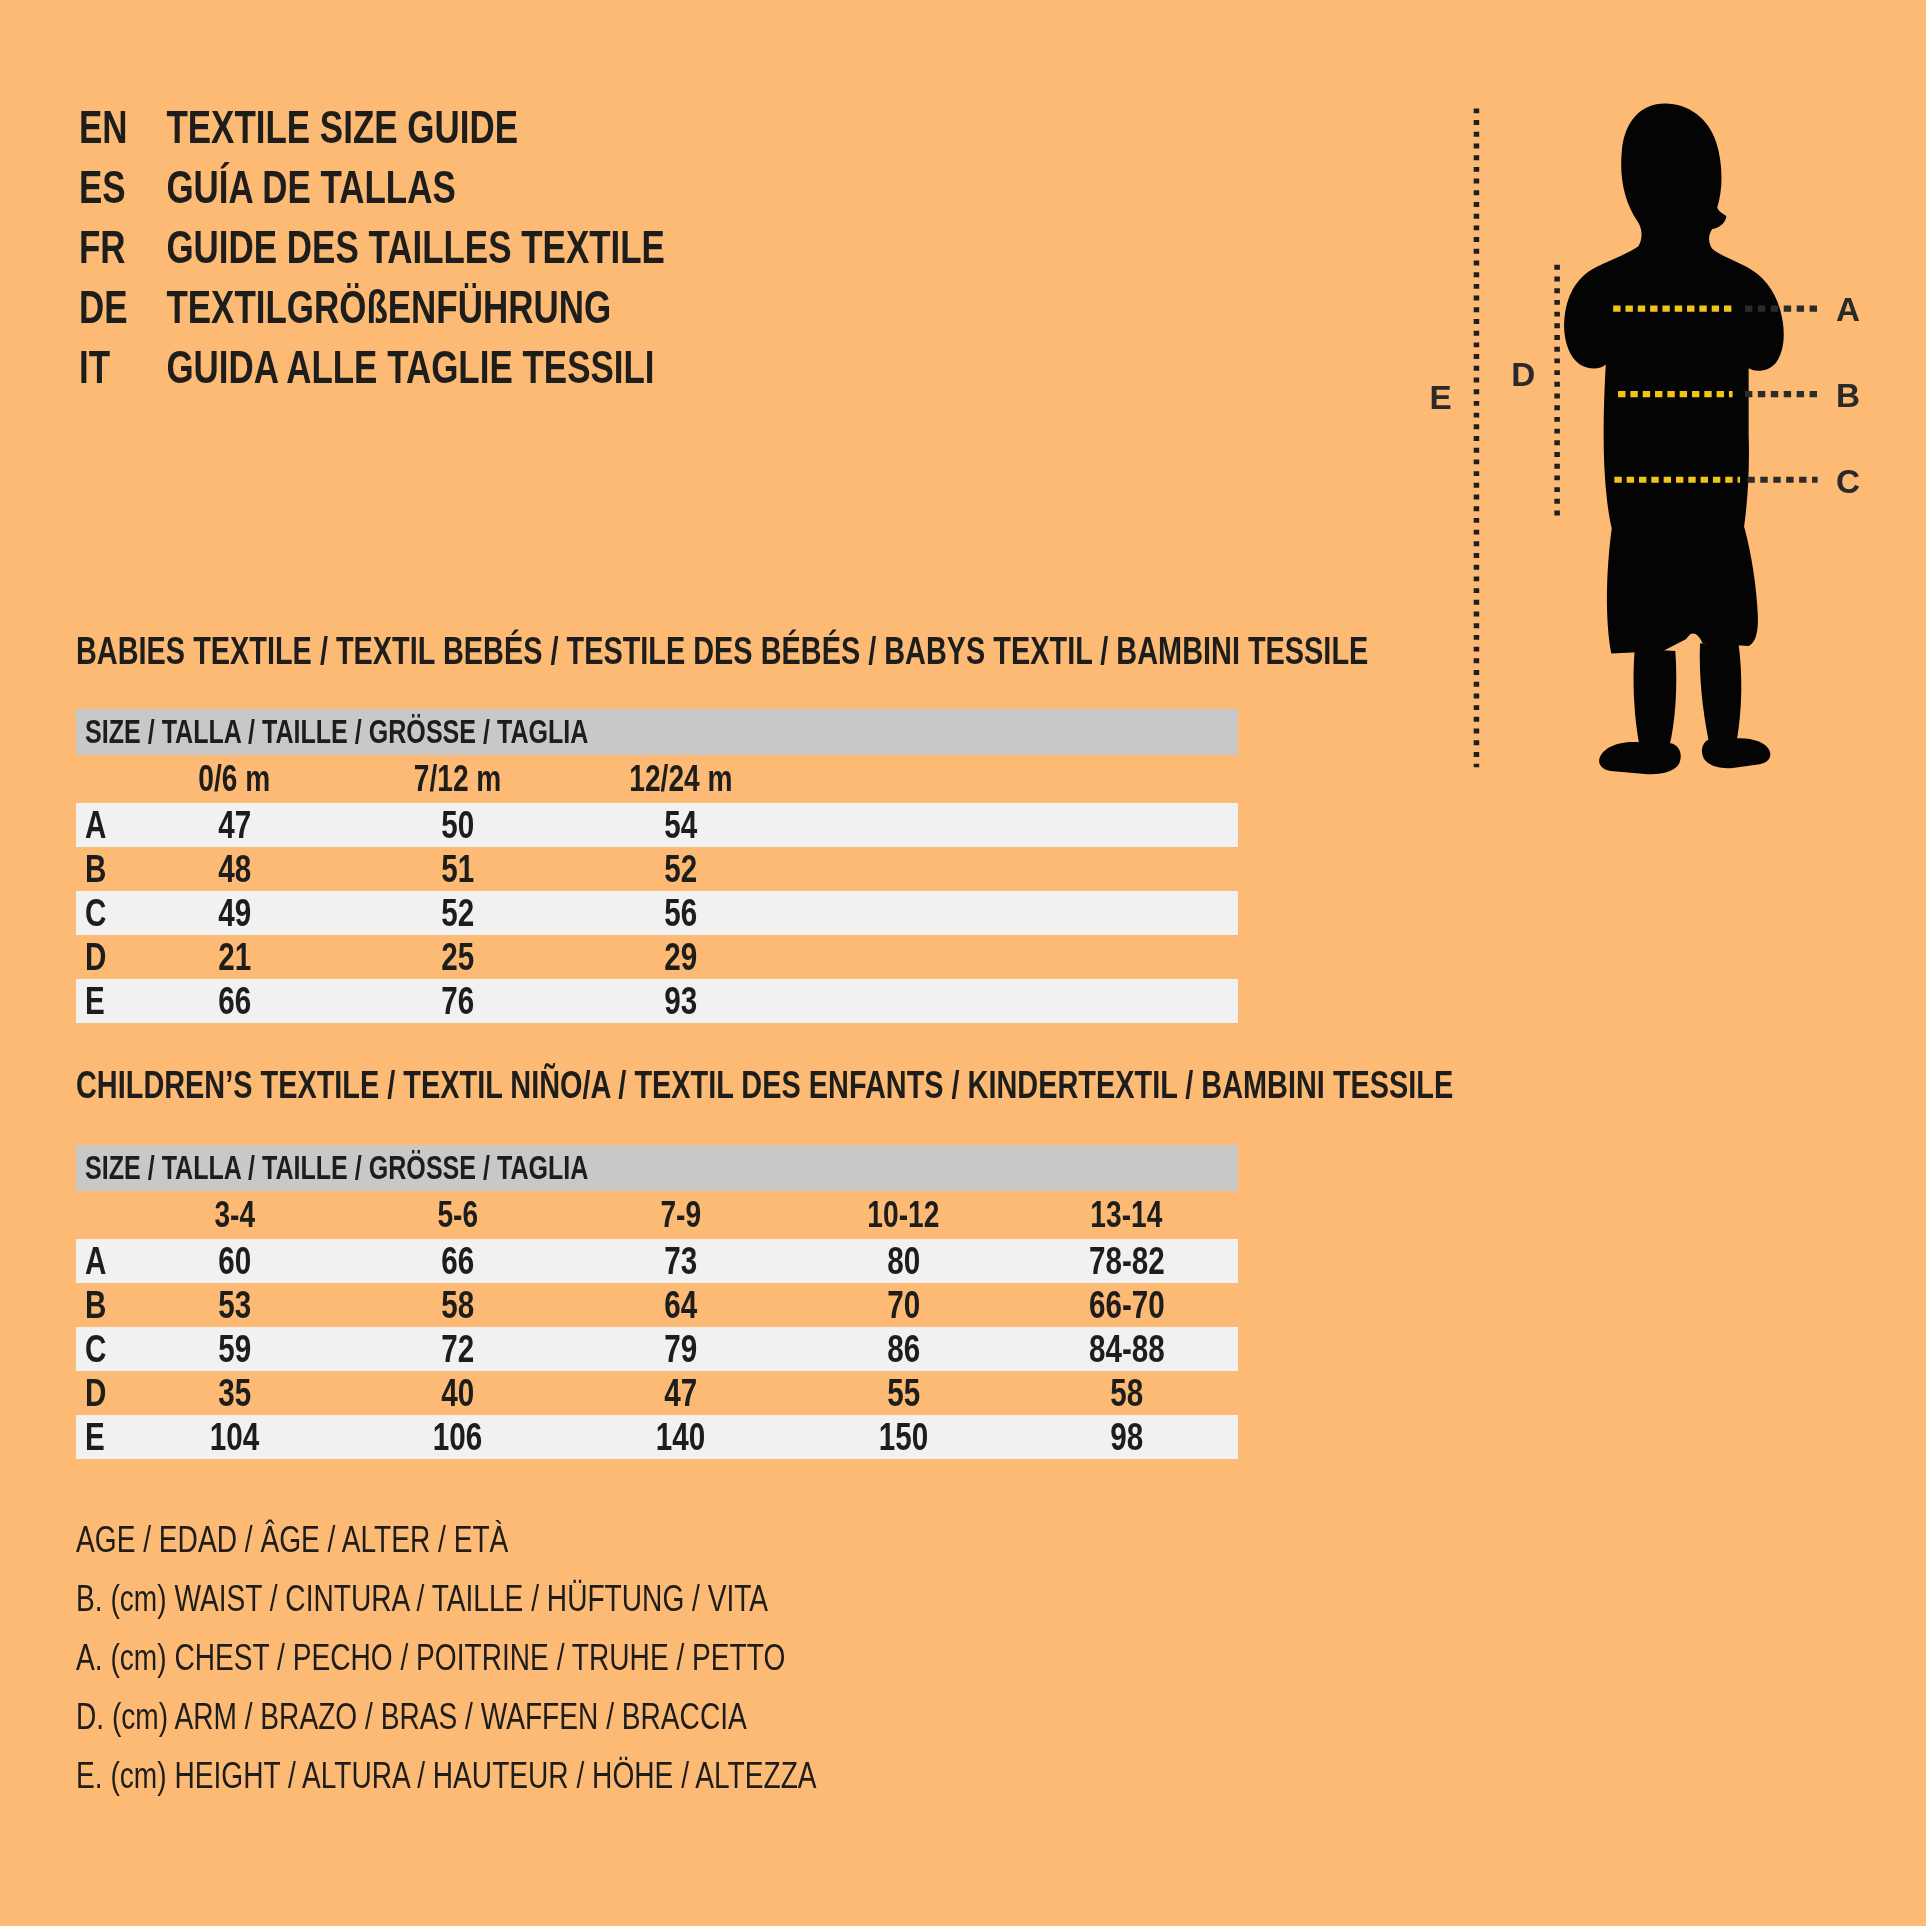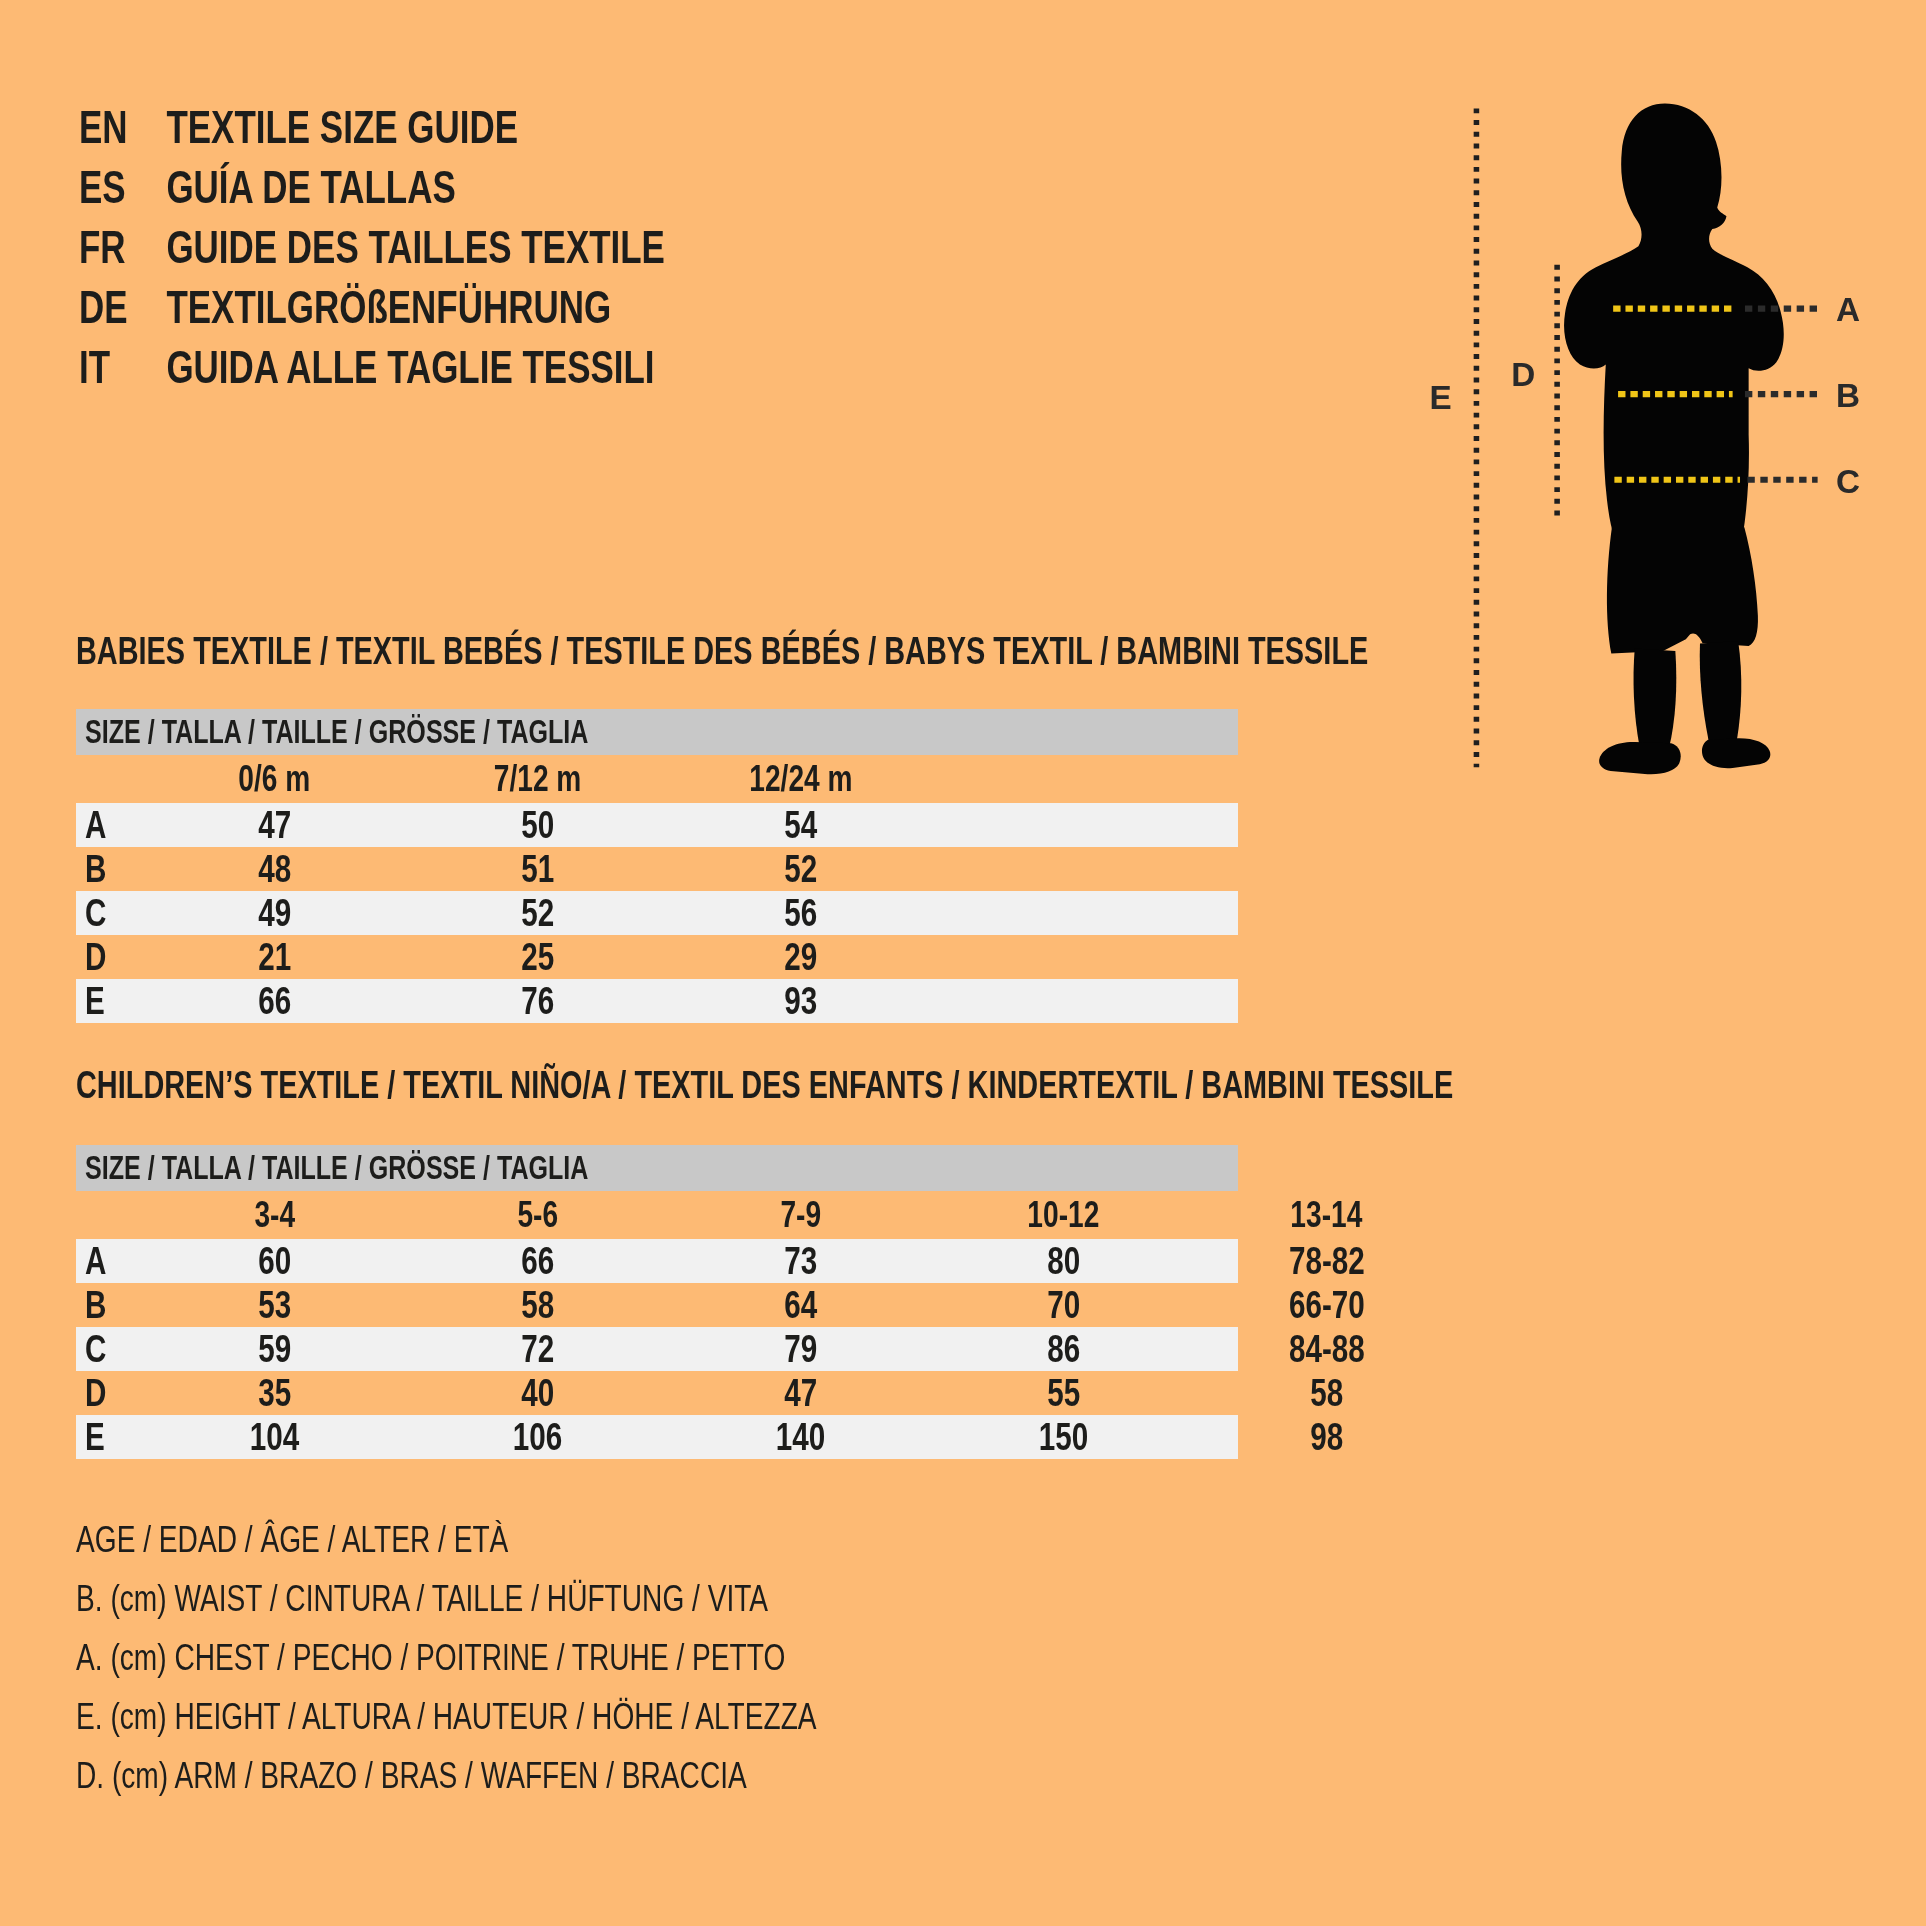--- a/index.html
+++ b/index.html
@@ -28,21 +28,20 @@
   .size-table { position: absolute; left: 76px; width: 1162px; }
   .band-header {
     height: 46px; line-height: 46px; background: #c8c8c8;
     padding-left: 8.6px; box-sizing: border-box;
     font-size: 33px; font-weight: 700;
   }
   .col-header-row, .data-row {
     display: grid;
     grid-template-columns: 47px repeat(5, 223px);
     align-items: center;
-    gap: 40px;
   }
   .col-header-row { height: 48px; font-size: 37px; font-weight: 700; }
   .data-row { height: 44px; font-size: 39px; font-weight: 700; }
   .data-row.striped { background: #f1f1f1; }
   .row-label { padding-left: 8.6px; }
   .cell-val, .col-head { text-align: center; }
 
   
   #legend { position: absolute; left: 76px; top: 1510px; }
   .legend-line { height: 59px; line-height: 59px; font-size: 37px; font-weight: 400; }
@@ -158,22 +157,22 @@
       <div class="cell-val"><span class="cond-c">140</span></div>
       <div class="cell-val"><span class="cond-c">150</span></div>
       <div class="cell-val"><span class="cond-c">98</span></div>
     </div>
   </div>
 
   <div id="legend">
     <div class="legend-line"><span class="cond">AGE / EDAD / ÂGE / ALTER / ETÀ</span></div>
     <div class="legend-line"><span class="cond">B. (cm) WAIST / CINTURA / TAILLE / HÜFTUNG / VITA</span></div>
     <div class="legend-line"><span class="cond">A. (cm) CHEST / PECHO / POITRINE / TRUHE / PETTO</span></div>
+    <div class="legend-line"><span class="cond">D. (cm) ARM / BRAZO / BRAS / WAFFEN / BRACCIA</span></div>
     <div class="legend-line"><span class="cond">E. (cm) HEIGHT / ALTURA / HAUTEUR / HÖHE / ALTEZZA</span></div>
-    <div class="legend-line"><span class="cond">D. (cm) ARM / BRAZO / BRAS / WAFFEN / BRACCIA</span></div>
   </div>
 
   <div id="figure-wrap">
     <svg viewBox="2280 140 846 1170" xmlns="http://www.w3.org/2000/svg">
 
       <line x1="2396" y1="176" x2="2396" y2="1246" stroke="#1f1f1f" stroke-width="9" stroke-dasharray="8 11"></line>
 
       <line x1="2527" y1="430" x2="2527" y2="838" stroke="#1f1f1f" stroke-width="9" stroke-dasharray="8 11"></line>
 
       <g fill="#040404">

